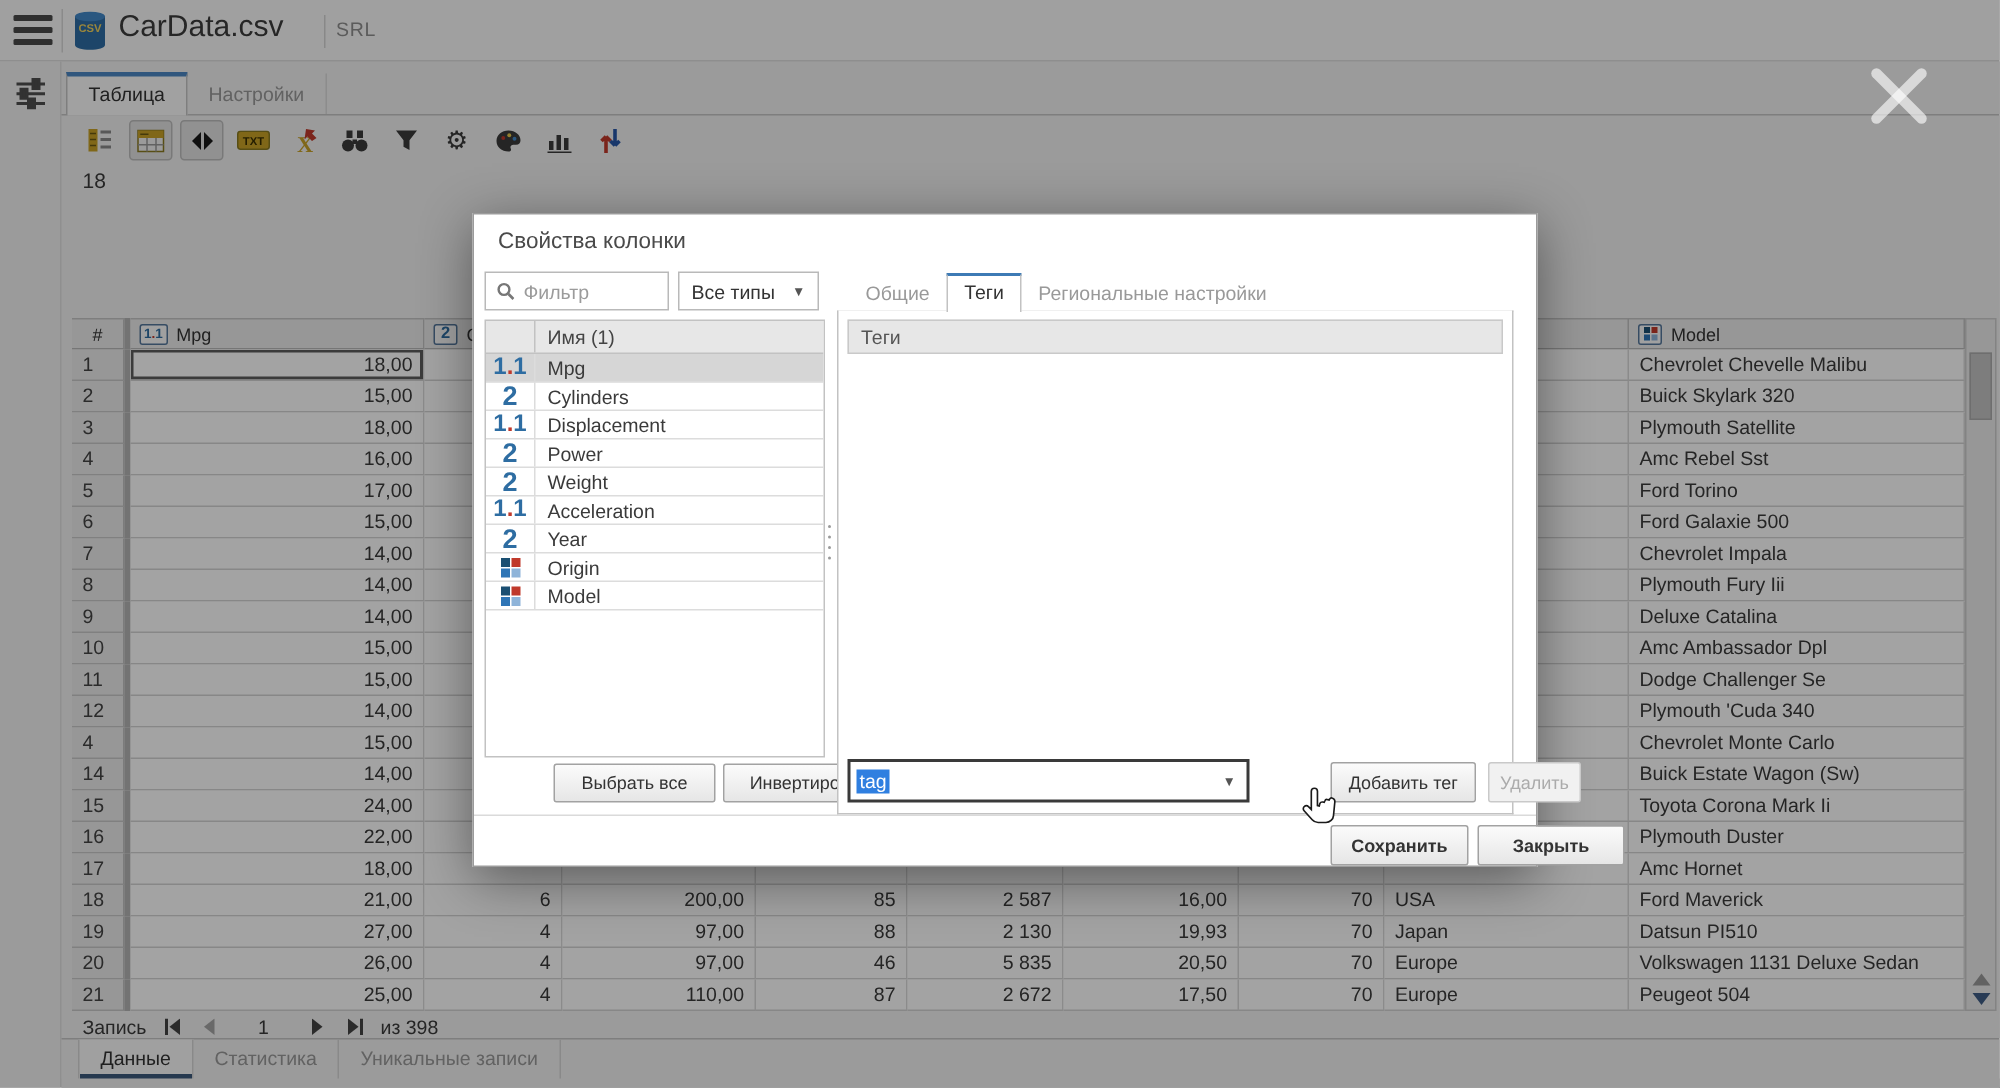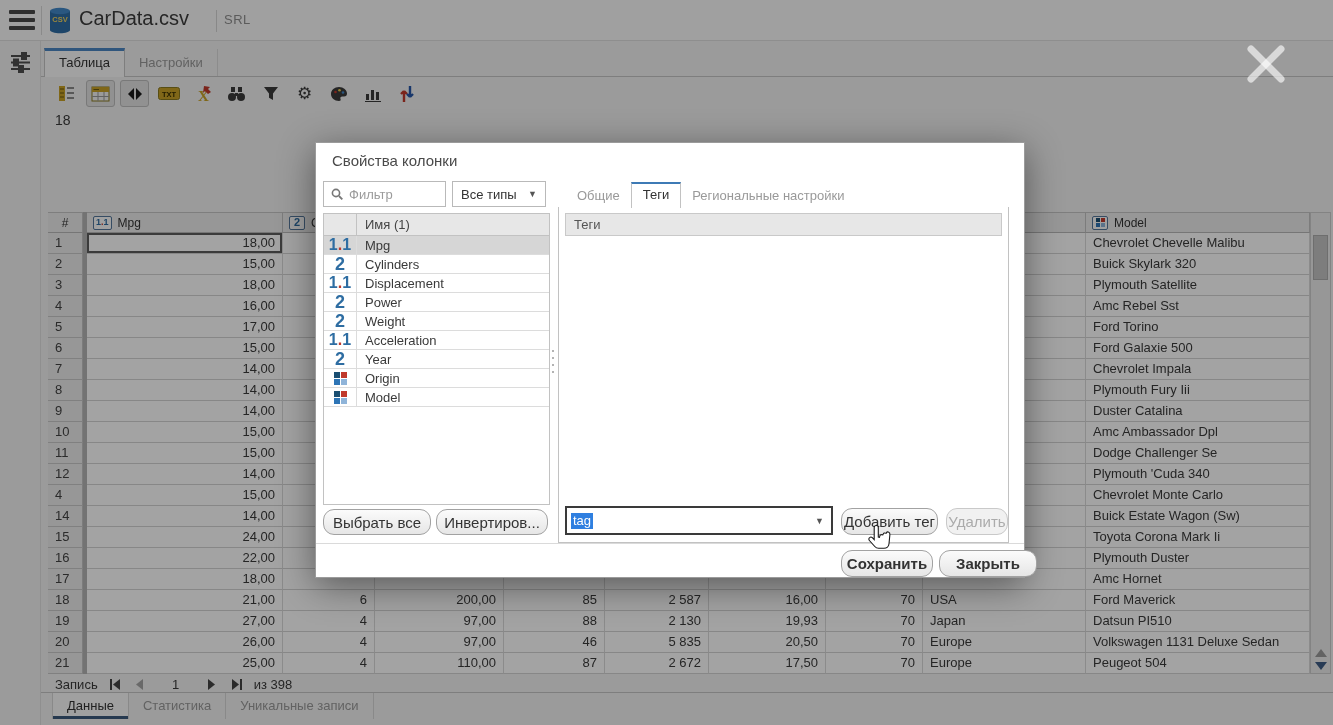--- a/index.html
+++ b/index.html
@@ -106,22 +106,22 @@
   .icon-col{width:33px;align-self:stretch;border-right:1px solid #c2c2c2;flex:0 0 auto;}
   .m-row{height:19px;display:flex;align-items:center;border-bottom:1px solid #dcdcdc;font-size:13px;color:#3a3a3a;}
   .m-row .icon-cell{width:33px;align-self:stretch;border-right:1px solid #dcdcdc;display:flex;align-items:center;justify-content:center;flex:0 0 auto;}
   .m-row.selected{background:#d6d6d6;}
   .m-row .nm{padding-left:8px;}
   .m-list-head .nm{padding-left:8px;}
 
   .split-dots{position:absolute;left:234px;top:196px;width:6px;height:44px;display:flex;flex-direction:column;gap:5px;align-items:center;justify-content:center;}
   .split-dots i{width:2px;height:2px;background:#9a9a9a;border-radius:50%;}
 
-  .btn{position:absolute;background:linear-gradient(#fbfbfb,#e6e6e6);border:1px solid #a2a2a2;border-radius:11px;
-       font-size:15px;color:#333;display:flex;align-items:center;justify-content:center;cursor:pointer;white-space:nowrap;}
+  .btn{position:absolute;background:linear-gradient(#fbfbfb,#e6e6e6);border:1px solid #a2a2a2;border-radius:2px;
+       font-size:12px;color:#333;display:flex;align-items:center;justify-content:center;cursor:pointer;white-space:nowrap;margin-left:46px;}
   .btn.disabled{background:#f1f1f1;color:#ababab;border-color:#c9c9c9;cursor:default;}
   .btn.bold{font-weight:bold;}
   .btn-selectall{left:7px;top:366px;width:108px;height:26px;}
   .btn-invert{left:120px;top:366px;width:112px;height:26px;}
 
   .m-tabs{position:absolute;left:242px;top:40px;width:451px;height:25px;border-bottom:1px solid #c2c2c2;display:flex;align-items:flex-end;text-align:center;}
   .m-tab{font-size:13px;color:#999;padding:5px 11px 4px;white-space:nowrap;}
   .m-tab.first{margin-left:8px;}
   .m-tab.active{background:#fff;border:1px solid #c2c2c2;border-top:2px solid #3d7ab5;border-bottom:none;color:#333;
                 padding:3px 11px 6px;margin-bottom:-1px;z-index:2;}
@@ -453,21 +453,21 @@
           <div class="td idx">9</div>
           <div class="freeze"></div>
           <div class="td right" style="width: 196px;">14,00</div>
           <div class="td right" style="width: 92px;"></div>
           <div class="td right" style="width: 129px;"></div>
           <div class="td right" style="width: 101px;"></div>
           <div class="td right" style="width: 104px;"></div>
           <div class="td right" style="width: 117px;"></div>
           <div class="td right" style="width: 97px;"></div>
           <div class="td" style="width: 163px;"></div>
-          <div class="td" style="width: 224px;">Duster Catalina</div>
+          <div class="td" style="width: 224px;">Deluxe Catalina</div>
         </div>
         <div class="trow">
           <div class="td idx">10</div>
           <div class="freeze"></div>
           <div class="td right" style="width: 196px;">15,00</div>
           <div class="td right" style="width: 92px;"></div>
           <div class="td right" style="width: 129px;"></div>
           <div class="td right" style="width: 101px;"></div>
           <div class="td right" style="width: 104px;"></div>
           <div class="td right" style="width: 117px;"></div>

